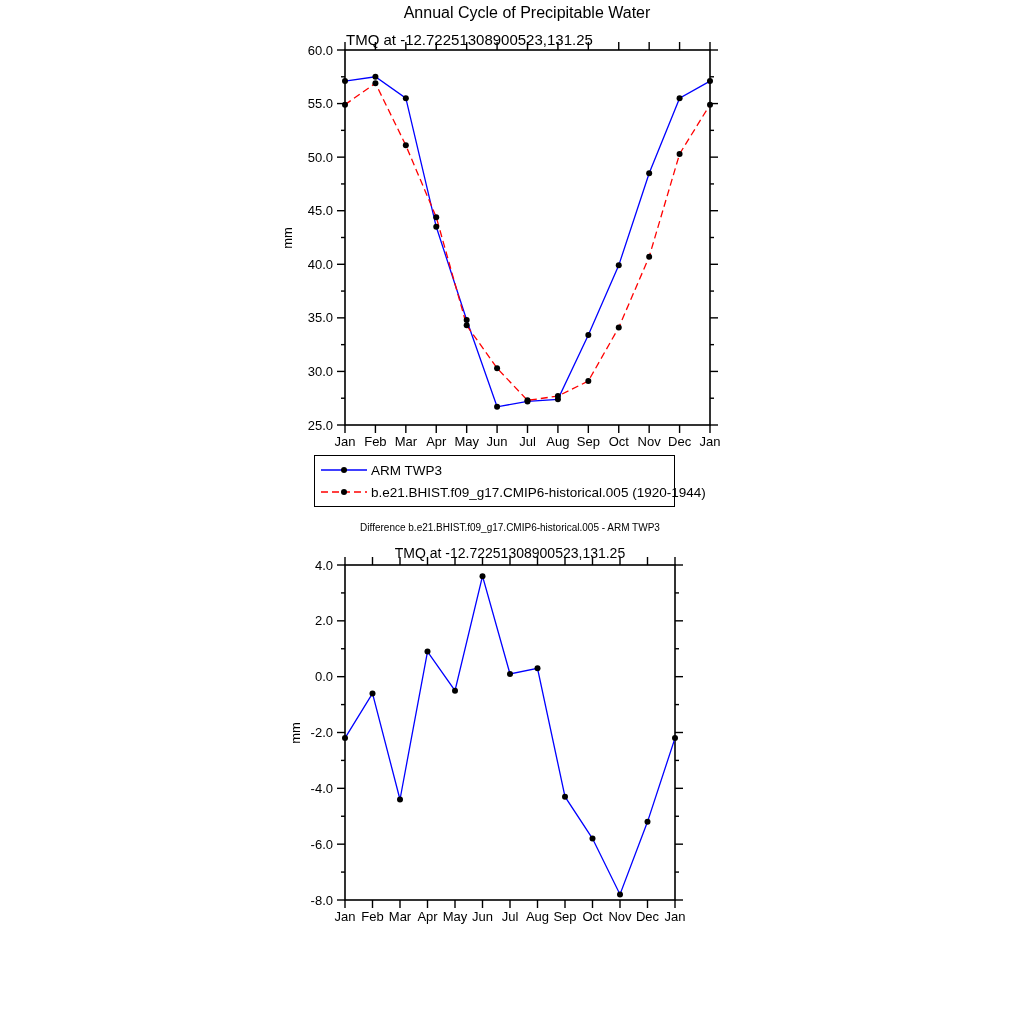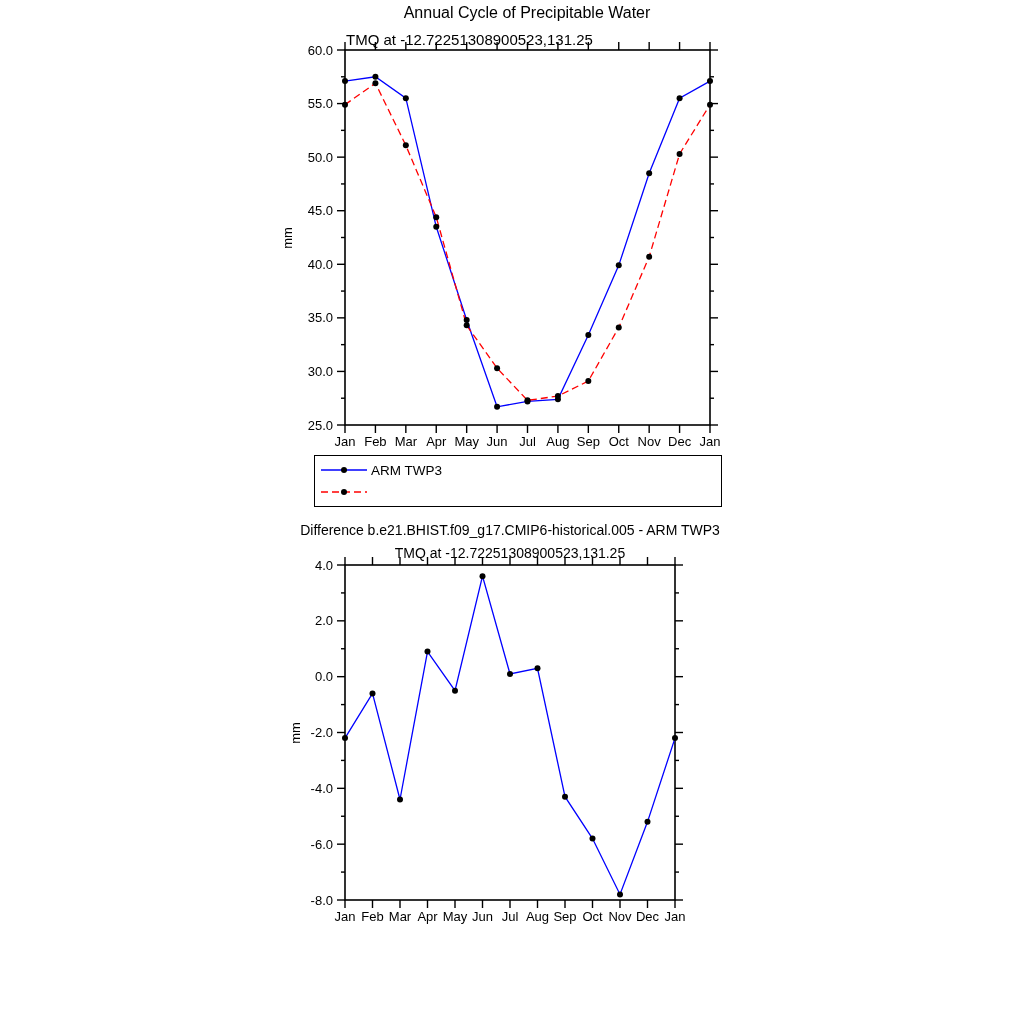--- a/index.html
+++ b/index.html
@@ -13,21 +13,21 @@
     overflow: hidden;
   }
   .abs { position: absolute; }
   .chart-title { font-weight: normal; white-space: nowrap; }
   .chart-subtitle { white-space: nowrap; text-align: center; }
   #charts-canvas { position: absolute; left: 0; top: 0; }
   .legend {
     border: 1px solid #000;
     background: #fff;
     padding: 3px 5px;
-    width: 408px;
+    width: 361px;
     font-size: 13.5px;
   }
   .legend-row {
     display: flex;
     align-items: center;
     height: 22px;
     gap: 3px;
     white-space: nowrap;
   }
   .legend-sample { flex: 0 0 auto; }
@@ -247,18 +247,19 @@
         <line x1="1" y1="7" x2="47" y2="7" stroke="#0000ff" stroke-width="1.3"></line>
         <circle cx="24" cy="7" r="3" fill="#000000"></circle>
       </svg>
     <span>ARM TWP3</span>
   </div>
   <div class="legend-row">
     <svg class="legend-sample" width="48" height="14">
         <line x1="1" y1="7" x2="47" y2="7" stroke="#ff0000" stroke-width="1.3" stroke-dasharray="7,4"></line>
         <circle cx="24" cy="7" r="3" fill="#000000"></circle>
       </svg>
+    <span>b.e21.BHIST.f09_g17.CMIP6-historical.005 (1920-1944)</span>
   </div>
 </div>
 
-<div class="abs chart-title" style="left:510px; top:522px; transform:translateX(-50%); font-size:14px;">Difference b.e21.BHIST.f09_g17.CMIP6-historical.005 - ARM TWP3</div>
+<div class="abs chart-title" style="left:510px; top:522px; transform:translateX(-50%); font-size:10px;">Difference b.e21.BHIST.f09_g17.CMIP6-historical.005 - ARM TWP3</div>
 
 <div class="abs chart-subtitle" style="left:510px; top:545px; transform:translateX(-50%); font-size:14px;">TMQ at -12.72251308900523,131.25</div>
 
 </body></html>

